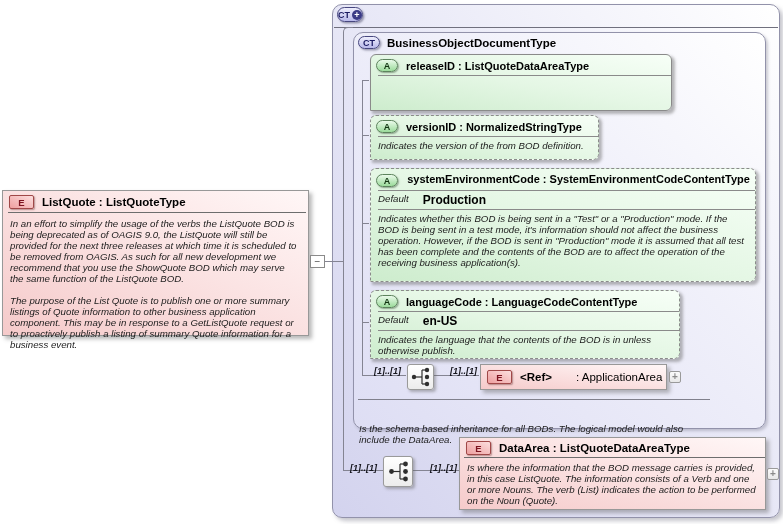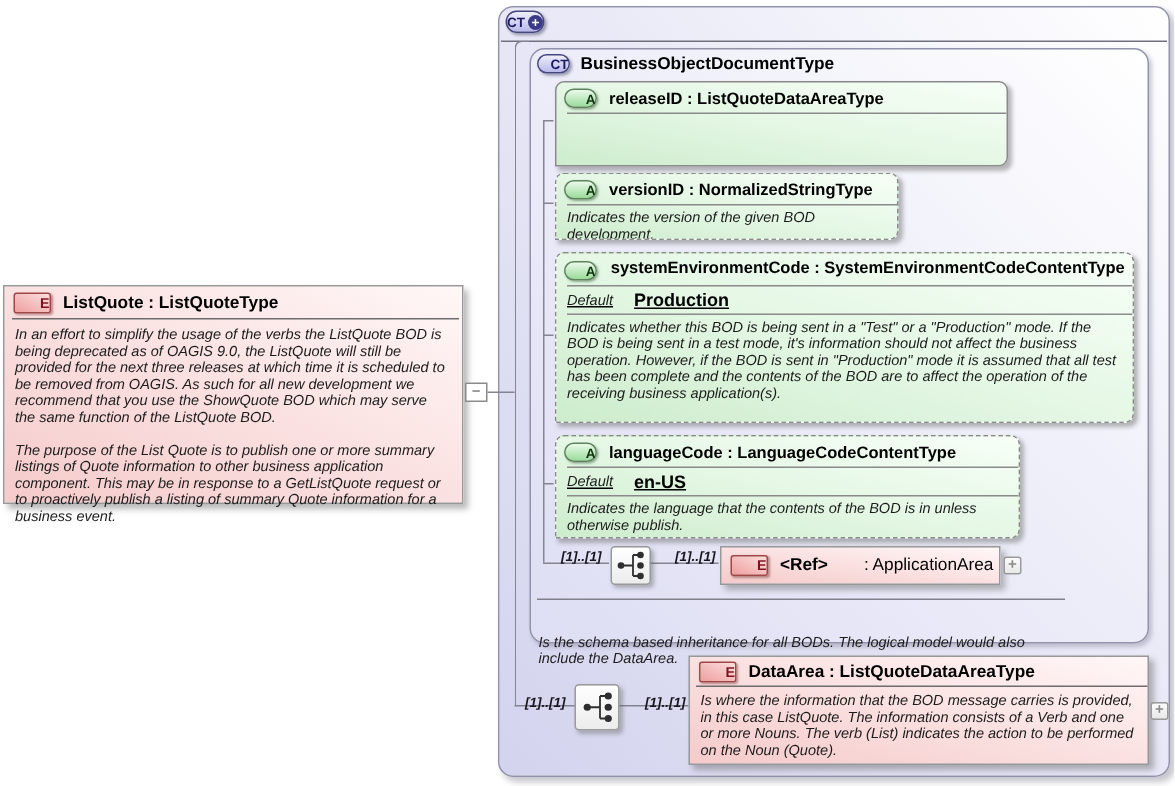--- a/index.html
+++ b/index.html
@@ -15,21 +15,21 @@
   .frame{position:absolute;border:1px solid #9292aa;border-radius:10px;
          box-shadow:3px 3px 4px rgba(90,90,110,0.35);}
   .frame.outer{background:linear-gradient(to top right,#d3d3ee 0%,#e9e9f7 55%,#ffffff 100%);}
   .frame.inner{background:linear-gradient(to top right,#dedef4 0%,#f0f0fa 60%,#ffffff 100%);
                box-shadow:2px 2px 3px rgba(90,90,110,0.3);}
   .frame-titlerow{position:absolute;left:4px;top:2px;display:flex;align-items:center;gap:7px;}
   .frame-title{font-weight:bold;font-size:11.5px;color:#000;white-space:nowrap;}
   .frame-sep{position:absolute;left:1px;top:22px;right:1px;height:0;border-top:1px solid #70707e;}
 
   
-  .badge{display:inline-flex;align-items:center;justify-content:flex-end;box-sizing:border-box;
+  .badge{display:inline-flex;align-items:center;justify-content:center;box-sizing:border-box;
          font-weight:bold;flex:none;}
   .badge-ct{width:26px;height:15px;border:1px solid #47477f;border-radius:8px;
             background:linear-gradient(to bottom,#eeeefc,#b9b9ea);color:#1b1b62;font-size:9px;
             box-shadow:1.5px 1.5px 2px rgba(60,60,90,0.45);}
   .badge-ct .plus-circle{display:inline-flex;align-items:center;justify-content:center;
             width:10px;height:10px;margin-left:2px;border-radius:50%;background:#3a3a86;
             color:#ffffff;font-size:9px;line-height:10px;}
   .badge-a{width:22px;height:13px;border:1px solid #5d835d;border-radius:7px;
            background:linear-gradient(to bottom,#eafaea,#9bdb9b);color:#103310;font-size:9px;
            box-shadow:1px 1px 1.5px rgba(60,90,60,0.5);}
@@ -53,21 +53,21 @@
         border-radius:6px 6px 6px 0;
         background:linear-gradient(to top right,#cdeccd 0%,#e5f7e5 50%,#f7fff7 100%);
         box-shadow:2.5px 2.5px 3px rgba(100,100,100,0.45);overflow:hidden;}
   .abox.dashed{border-style:dashed;}
   .abox-header{display:flex;align-items:center;gap:8px;padding:4px 4px 3px 5px;}
   .abox-title{font-weight:bold;font-size:11px;color:#000;}
   .abox-header.wrap{align-items:flex-start;}
   .abox-header.wrap .abox-title{flex:1;text-align:center;overflow-wrap:anywhere;line-height:13px;}
   .abox-sep{border-top:1px solid #8a8a8a;margin-left:7px;}
   .abox .anno{padding:3px 6px 0 7px;}
-  .default-row{display:flex;align-items:center;padding:2px 6px 2px 7px;gap:14px;text-decoration:underline;}
+  .default-row{display:flex;align-items:flex-start;padding:2px 6px 2px 7px;gap:14px;}
   .def-label{font-style:italic;font-size:9.7px;color:#1c1c1c;}
   .def-value{font-weight:bold;font-size:12px;color:#000;}
 
   
   .seqicon{position:absolute;box-sizing:border-box;border:1px solid #9a9a9a;border-radius:3px;
            background:linear-gradient(to bottom,#ffffff,#ececec);
            box-shadow:2px 2px 3px rgba(100,100,100,0.45);display:flex;align-items:center;justify-content:center;}
 
   .card{position:absolute;font-size:9px;font-weight:bold;font-style:italic;color:#16161e;white-space:nowrap;}
 
@@ -111,21 +111,21 @@
         </div>
         <div class="abox-sep"></div>
       </div>
 
       <div class="abox dashed node" style="left:16px;top:82px;width:229px;height:45px;">
         <div class="abox-header">
           <span class="badge badge-a">A</span>
           <span class="abox-title">versionID : NormalizedStringType</span>
         </div>
         <div class="abox-sep"></div>
-        <div class="anno">Indicates the version of the given BOD development.</div>
+        <div class="anno">Indicates the version of the from BOD definition.</div>
       </div>
 
       <div class="abox dashed node" style="left:16px;top:135px;width:386px;height:114px;">
         <div class="abox-header wrap">
           <span class="badge badge-a" style="margin-top:1px;">A</span>
           <span class="abox-title">systemEnvironmentCode : SystemEnvironmentCodeContentType</span>
         </div>
         <div class="abox-sep"></div>
         <div class="default-row">
           <span class="def-label">Default</span>

